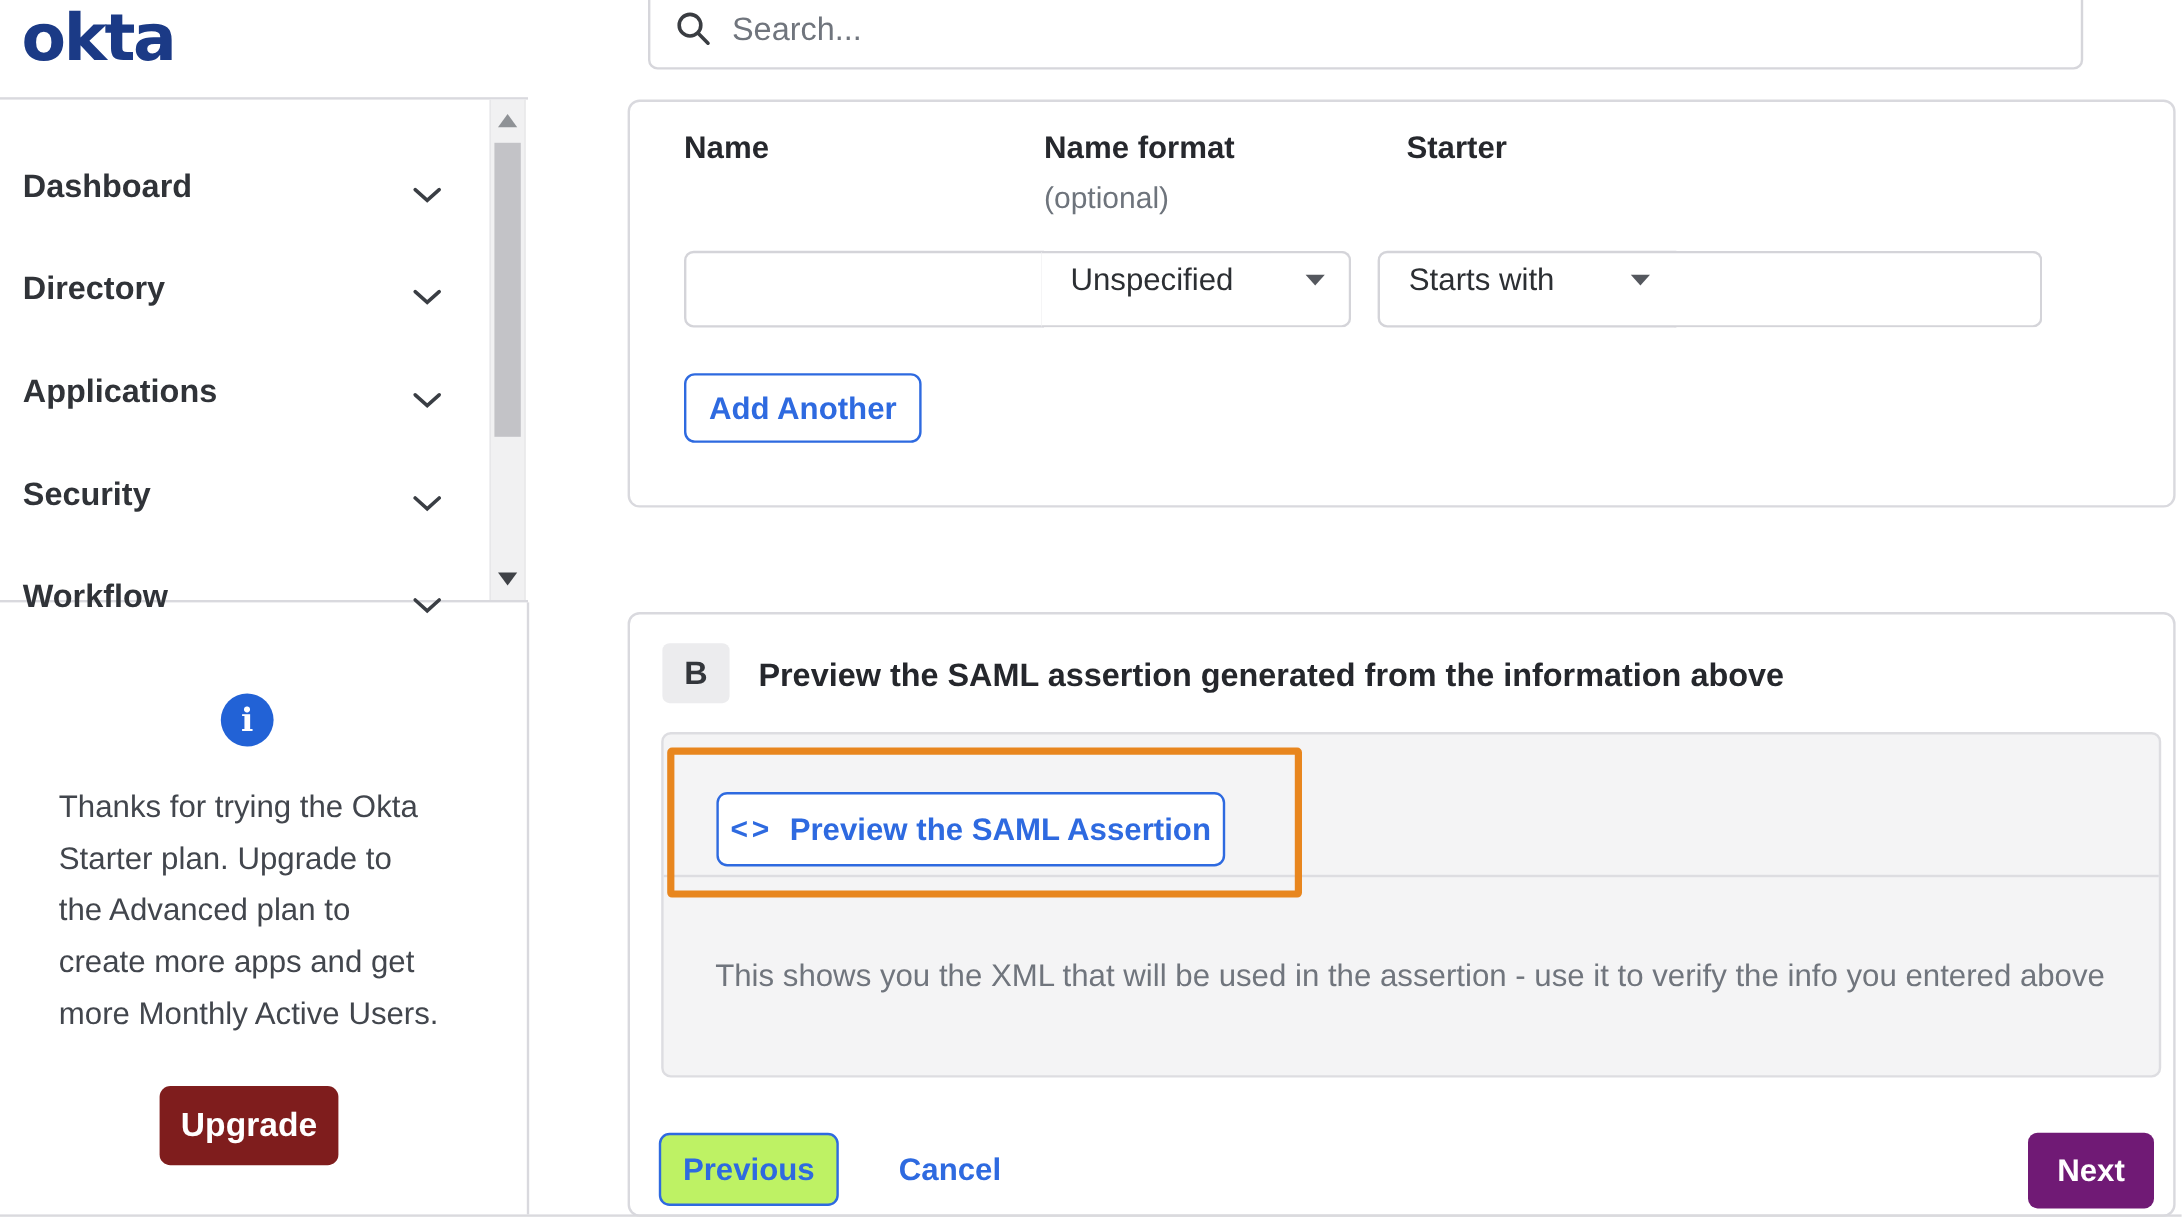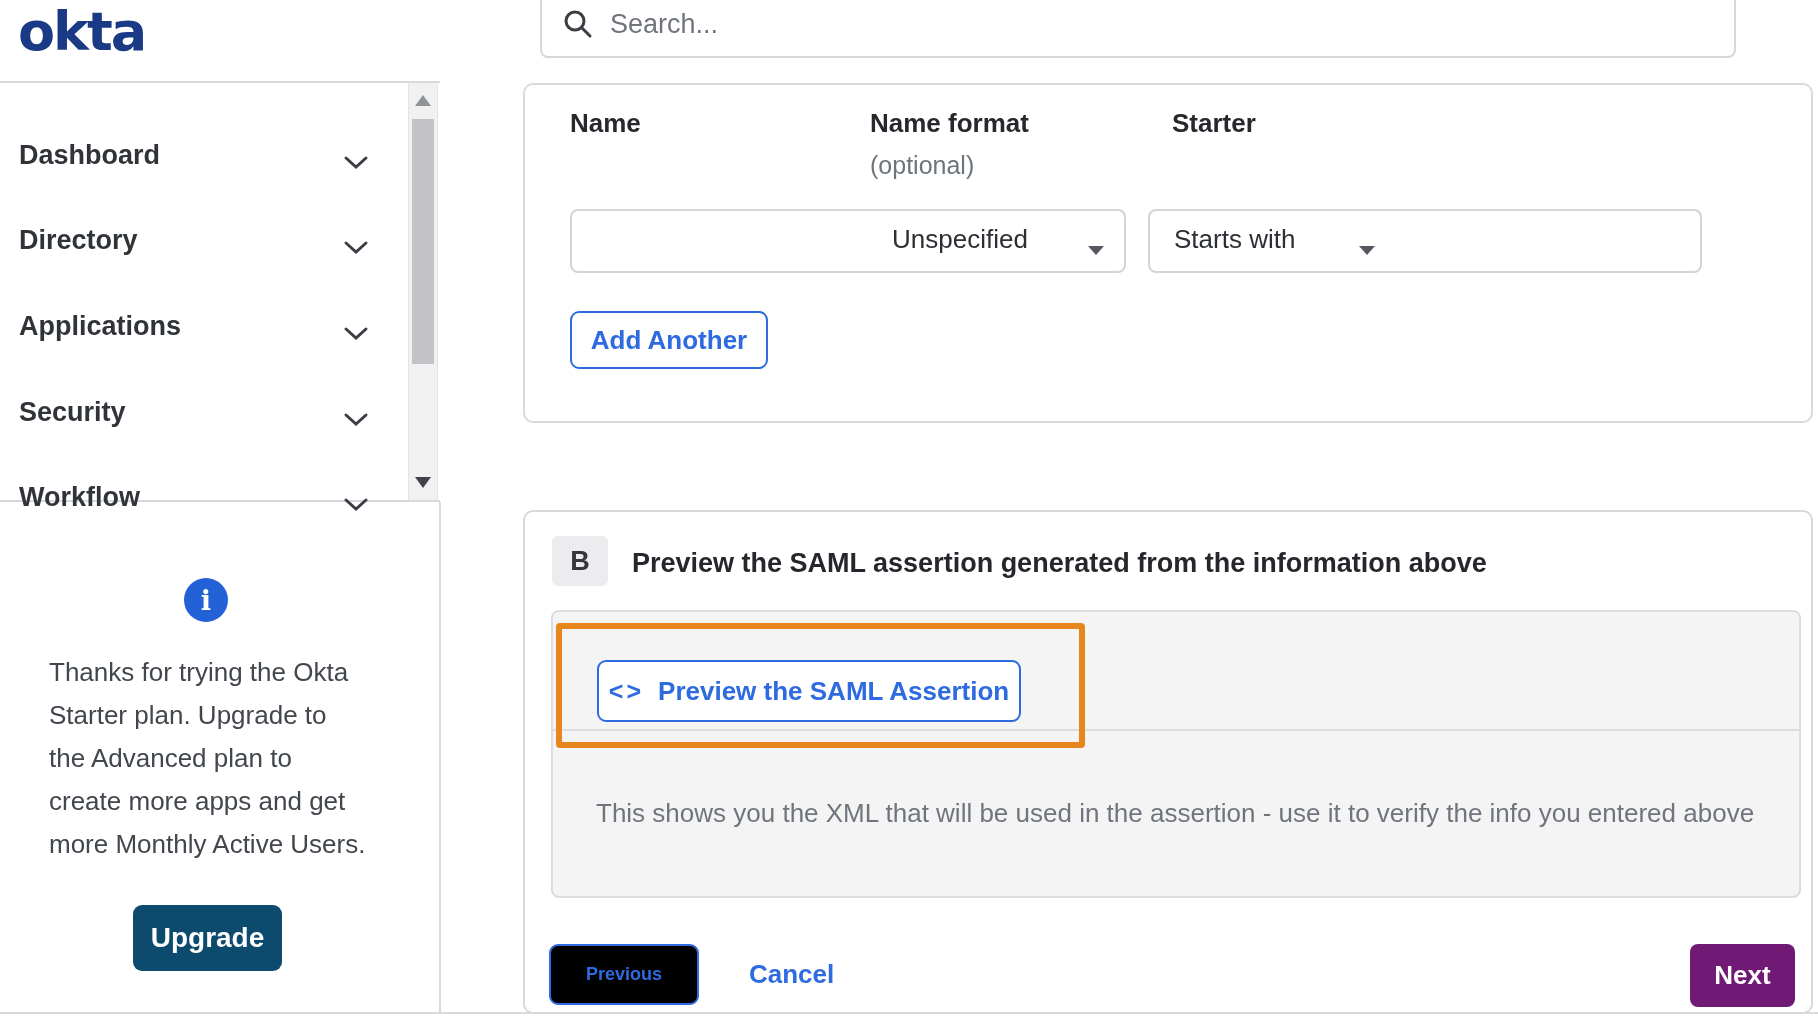--- a/index.html
+++ b/index.html
@@ -35,37 +35,37 @@
               border-left:8px solid transparent; border-right:8px solid transparent;
               border-top:11px solid #3f4247; }
 
   #sidebar-right-border { left:439px; top:502px; width:2px; height:510px; background:#d9d9de; }
 
   #info-icon { left:184px; top:578px; width:44px; height:44px; border-radius:50%;
                background:#2262d6; color:#fff; font-weight:700; font-size:27px;
                display:flex; align-items:center; justify-content:center;
                font-family:"DejaVu Serif", serif; }
   #promo-text { left:49px; top:651px; width:345px; font-size:26px; line-height:43px; color:#42464d; }
-  #upgrade-button { left:133px; top:905px; width:149px; height:66px; background:#0c4a6e;
+  #upgrade-button { left:133px; top:905px; width:149px; height:66px; background:#7f1d1d;
                     border:none; border-radius:9px; color:#fff; font-size:28px; font-weight:700;
                     cursor:pointer; font-family:"Liberation Sans", sans-serif; }
 
   
   .card { position:absolute; left:523px; width:1290px; background:#fff;
           border:2px solid #d9d9de; border-radius:10px; }
   #card-attributes { top:83px; height:340px; }
   #card-preview { top:510px; height:504px; }
 
   .col-header { position:absolute; top:23px; font-size:26px; font-weight:700; color:#26282d; }
   #hdr-optional { position:absolute; top:66px; left:345px; font-size:25px; color:#6e747c; }
 
   .field { position:absolute; top:124px; height:64px; background:#fff;
            border:2px solid #d4d4d9; font-size:26px; color:#2c2f33; }
   input.field { outline:none; padding:0 18px; font-family:"Liberation Sans", sans-serif; }
-  .select { display:flex; align-items:flex-end; justify-content:space-between;
+  .select { display:flex; align-items:center; justify-content:space-between;
             padding:0 20px 16px 24px; cursor:pointer; }
   .caret { width:0; height:0; border-left:8px solid transparent; border-right:8px solid transparent;
            border-top:9px solid #55585e; }
   #name-input { left:45px; width:300px; border-radius:8px 0 0 8px; }
   #name-format-select { left:343px; width:258px; border-radius:0 8px 8px 0; border-left:none; }
   #filter-op-select { left:623px; width:249px; border-radius:8px 0 0 8px; }
   #filter-input { left:870px; width:307px; border-radius:0 8px 8px 0; border-left:none; }
 
   #add-another { position:absolute; left:45px; top:226px; width:198px; height:58px;
                  background:#fff; border:2px solid #2e6ae0; border-radius:9px; color:#2e6ae0;
@@ -87,22 +87,22 @@
                          background:#fff; border:2px solid #2e6ae0; border-radius:9px;
                          color:#2e6ae0; font-size:26px; font-weight:700; cursor:pointer;
                          display:flex; align-items:center; justify-content:center; gap:14px;
                          font-family:"Liberation Sans", sans-serif; }
   #code-icon { letter-spacing:3px; font-weight:700; font-size:25px; }
   #highlight-box { position:absolute; left:31px; top:111px; width:529px; height:125px;
                    border:6px solid #e8861e; border-radius:4px; pointer-events:none; }
 
   
   #previous-button { position:absolute; left:24px; top:432px; width:150px; height:61px;
-                     background:#000000; border:2px solid #2e6ae0; border-radius:9px; color:#2e6ae0;
-                     font-size:18px; font-weight:600; cursor:pointer;
+                     background:#bef264; border:2px solid #2e6ae0; border-radius:9px; color:#2e6ae0;
+                     font-size:26px; font-weight:600; cursor:pointer;
                      font-family:"Liberation Sans", sans-serif; }
   #cancel-link { position:absolute; left:224px; top:432px; height:61px; display:flex;
                  align-items:center; font-size:26px; font-weight:700; color:#2e6ae0; cursor:pointer; }
   #next-button { position:absolute; left:1165px; top:432px; width:105px; height:63px;
                  background:#701a75; border:none; border-radius:8px; color:#fff;
                  font-size:26px; font-weight:700; cursor:pointer;
                  font-family:"Liberation Sans", sans-serif; }
 
   #window-bottom-line { left:0; top:1012px; width:1818px; height:2px; background:#dadade; }
 </style>

